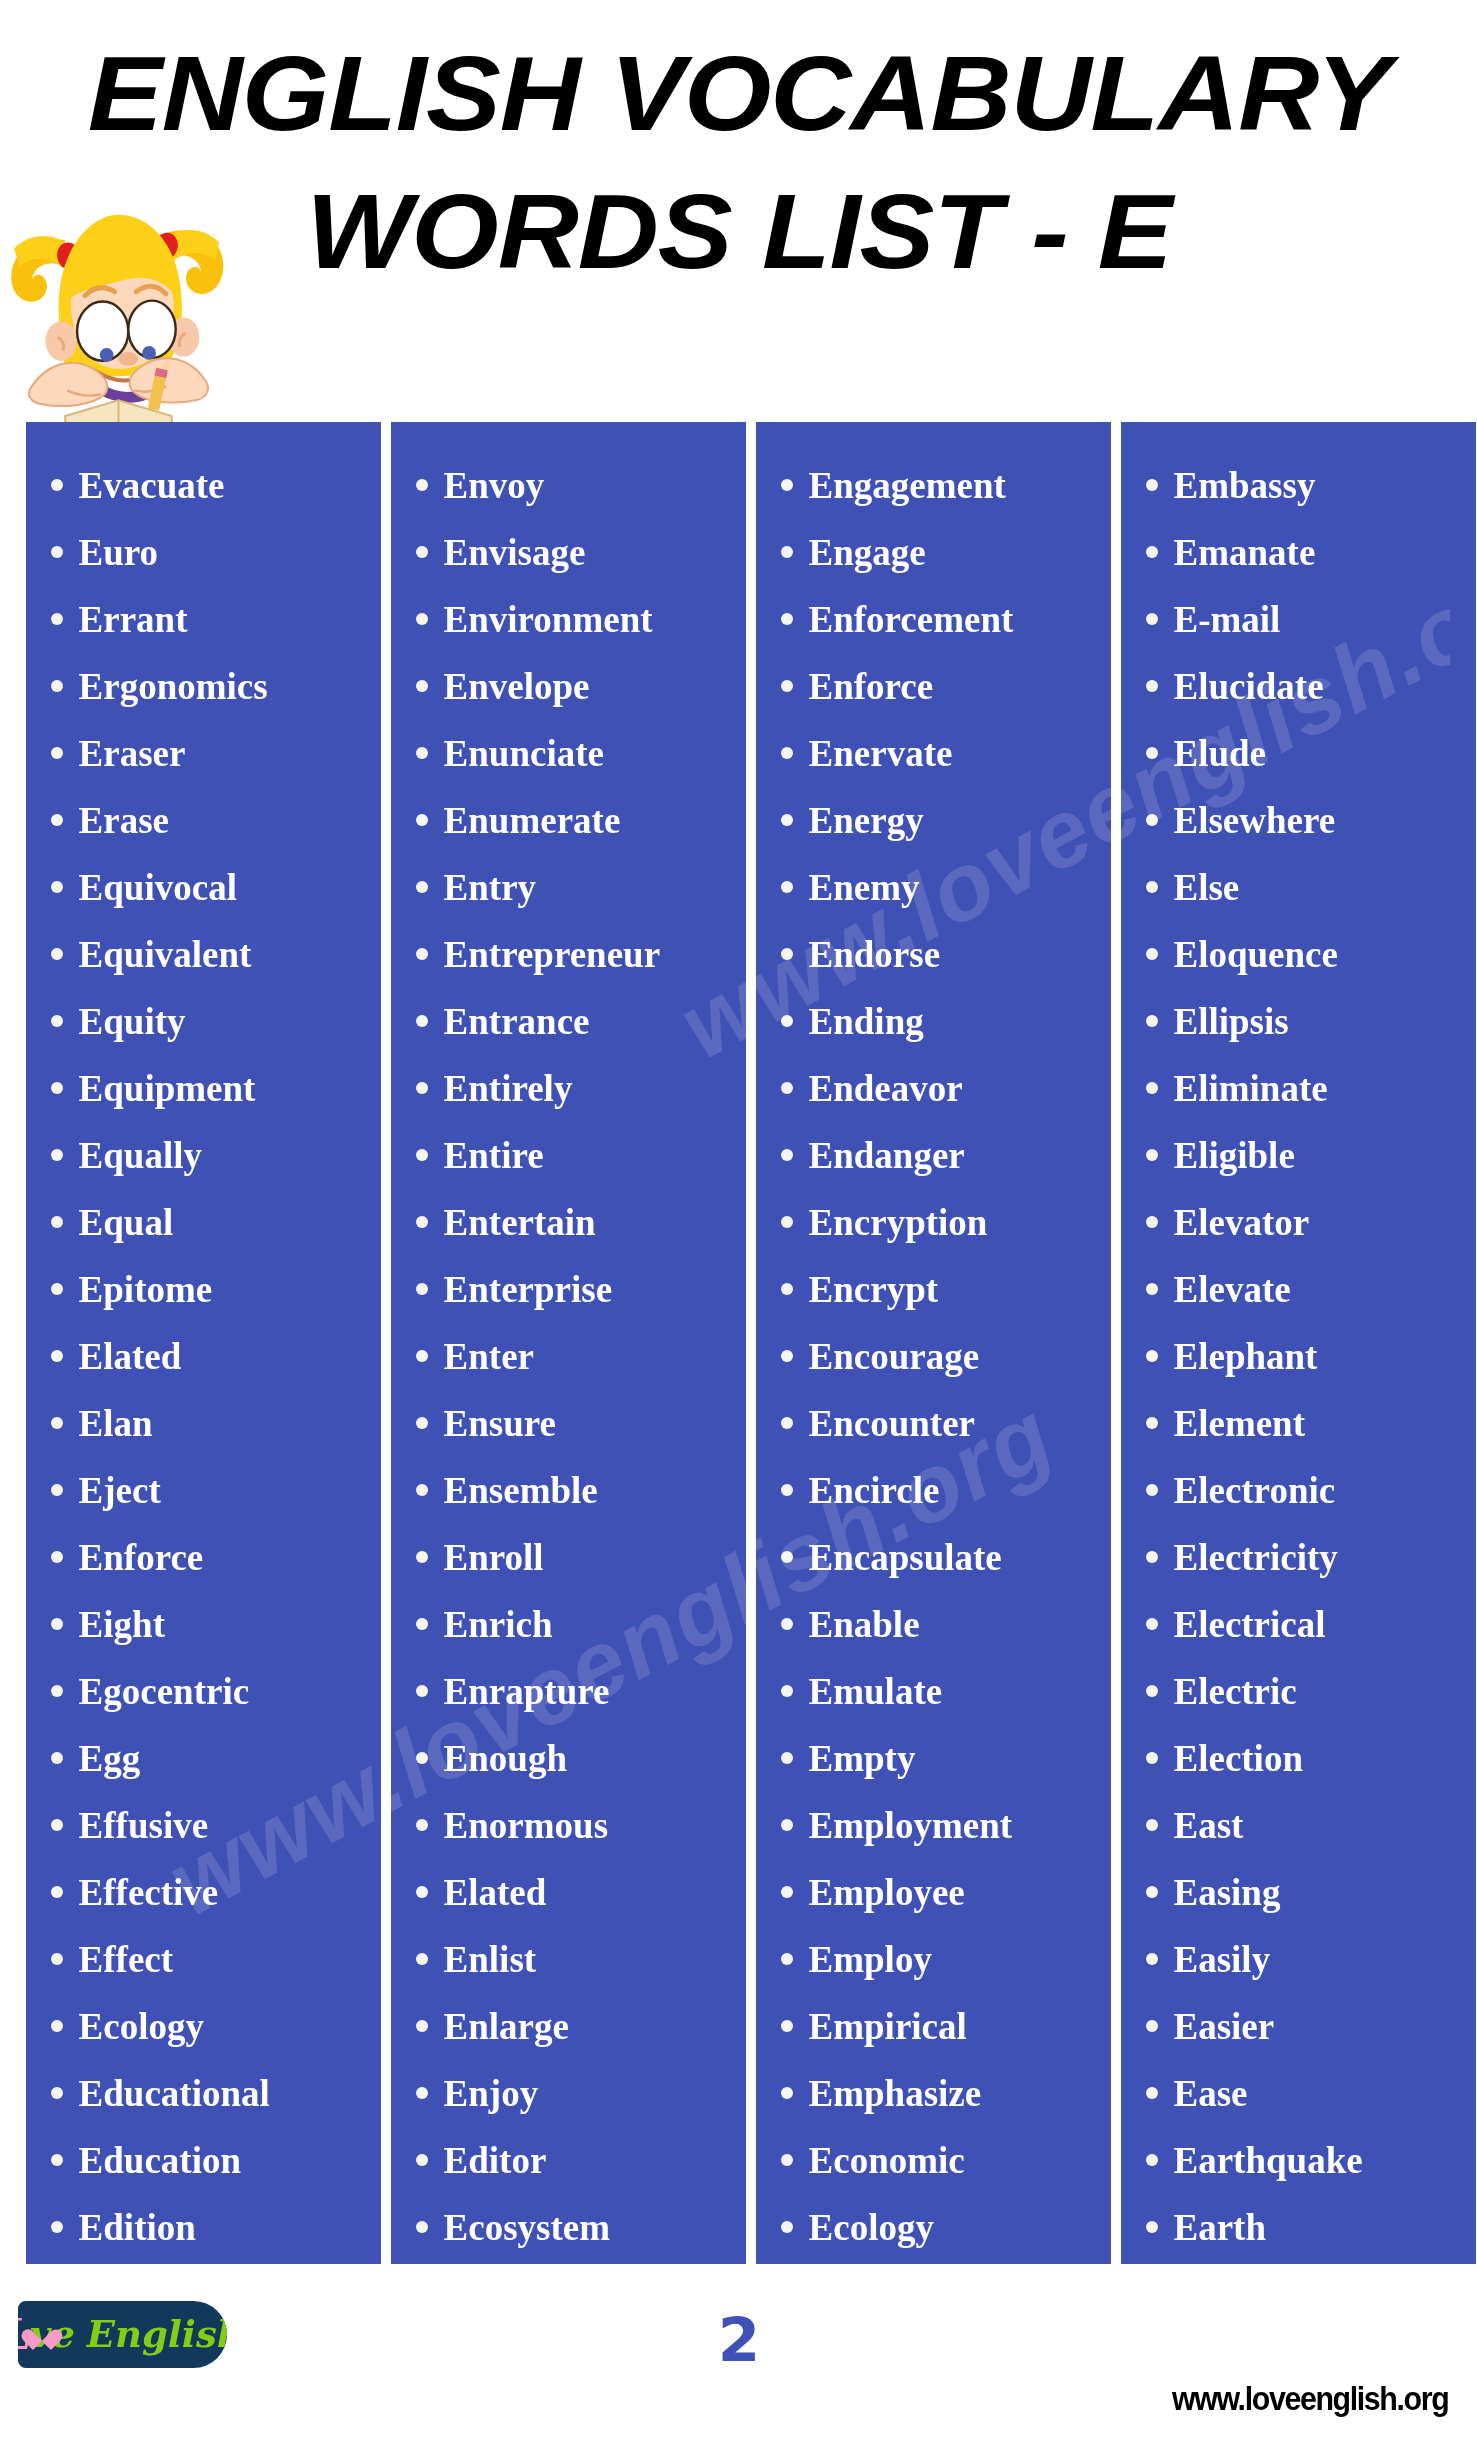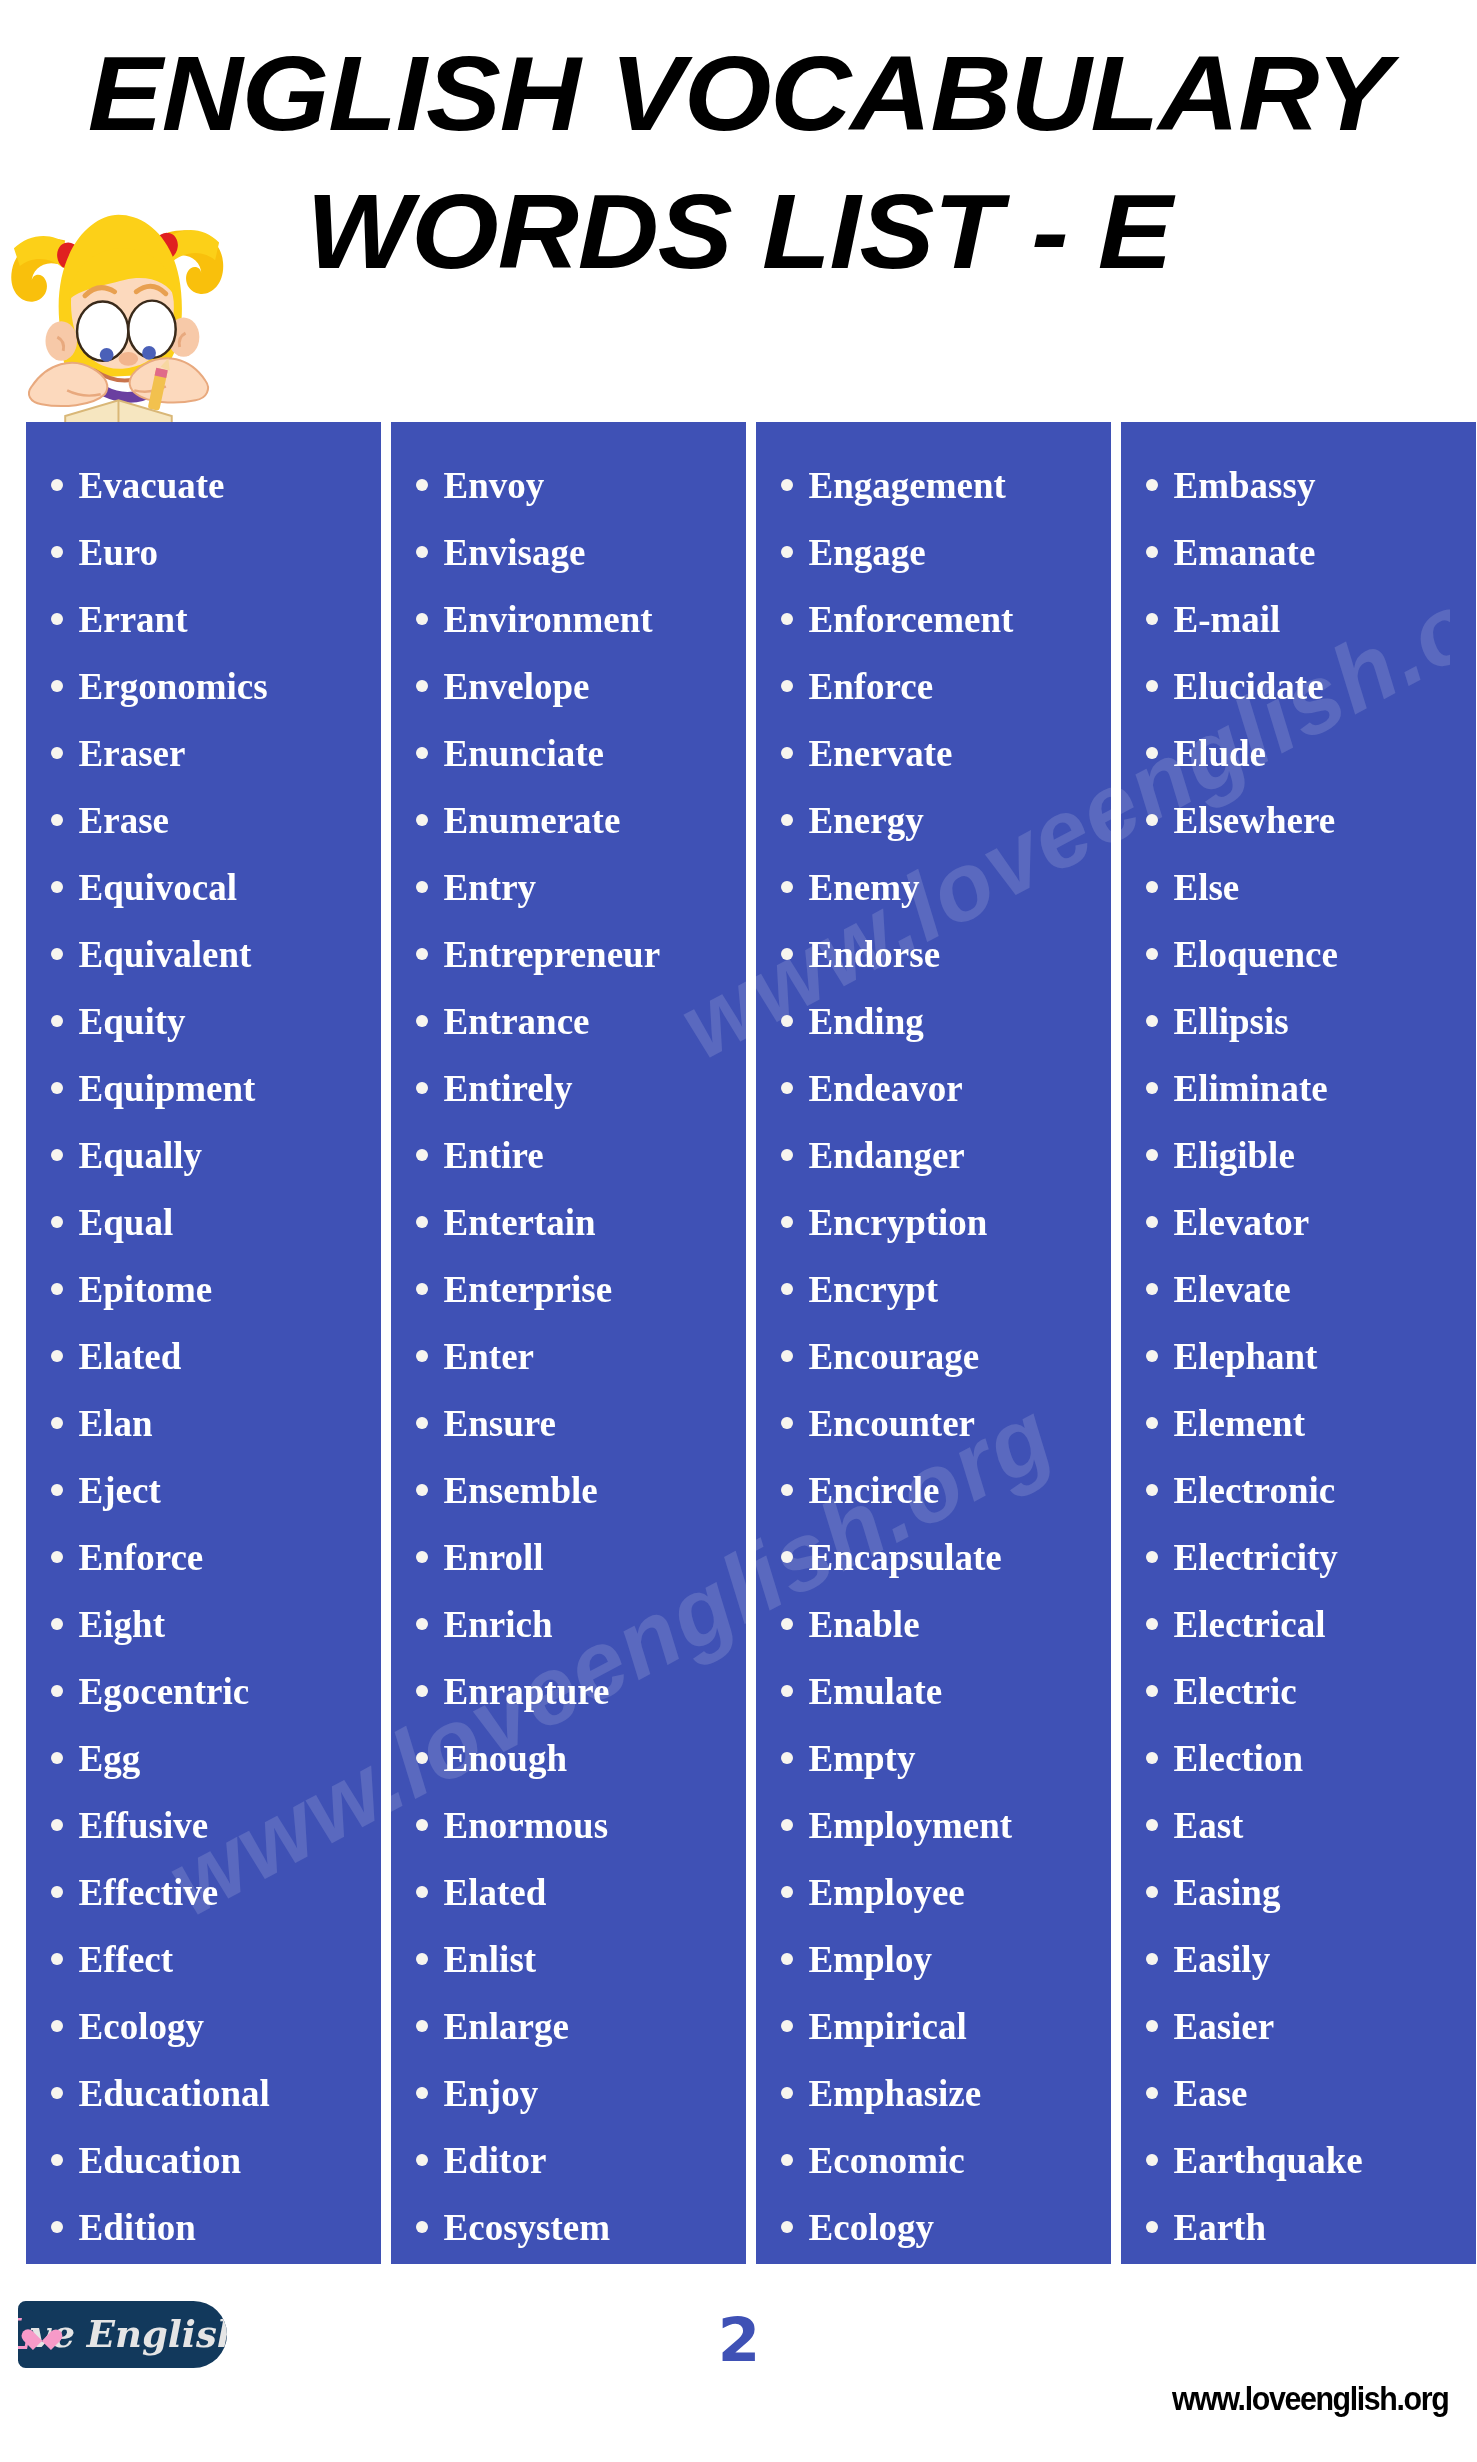--- a/index.html
+++ b/index.html
@@ -182,21 +182,21 @@
     background: #f79ac8;
     border-radius: 12.8px 12.8px 0 0;
   }
   .logo-heart:before { left: 12.8px; transform: rotate(45deg); transform-origin: 0 100%; }
   .logo-heart:after  { left: 0px;  transform: rotate(-45deg); transform-origin: 100% 100%; }
   .logo-ve, .logo-english {
     font-family: "DejaVu Serif", serif;
     font-style: italic;
     font-weight: bold;
     font-size: 37px;
-    color: #e5e5e5;
+    color: #84cc16;
     line-height: 1;
   }
   .logo-english { margin-left: 11.8px; }
 
   .page-number {
     position: absolute;
     left: 0;
     top: 45px;
     width: 1478px;
     text-align: center;

